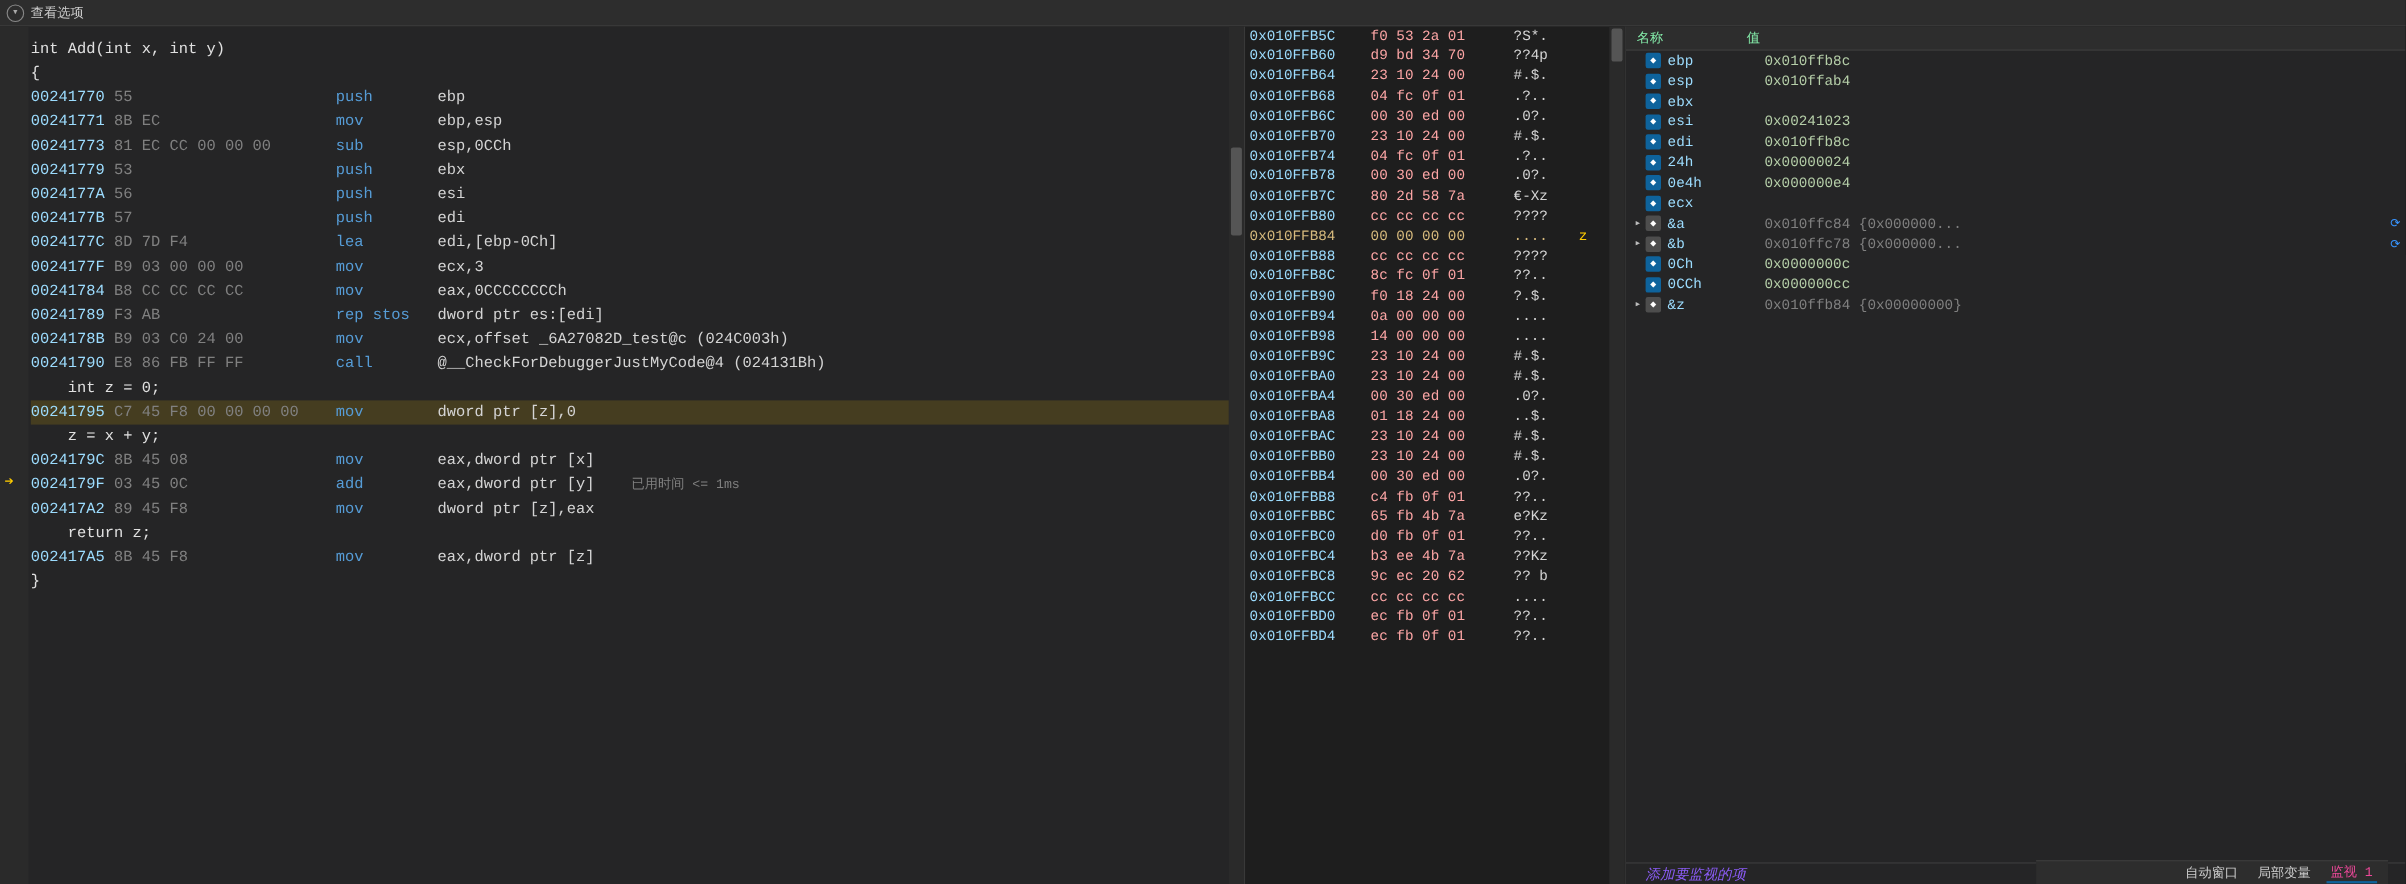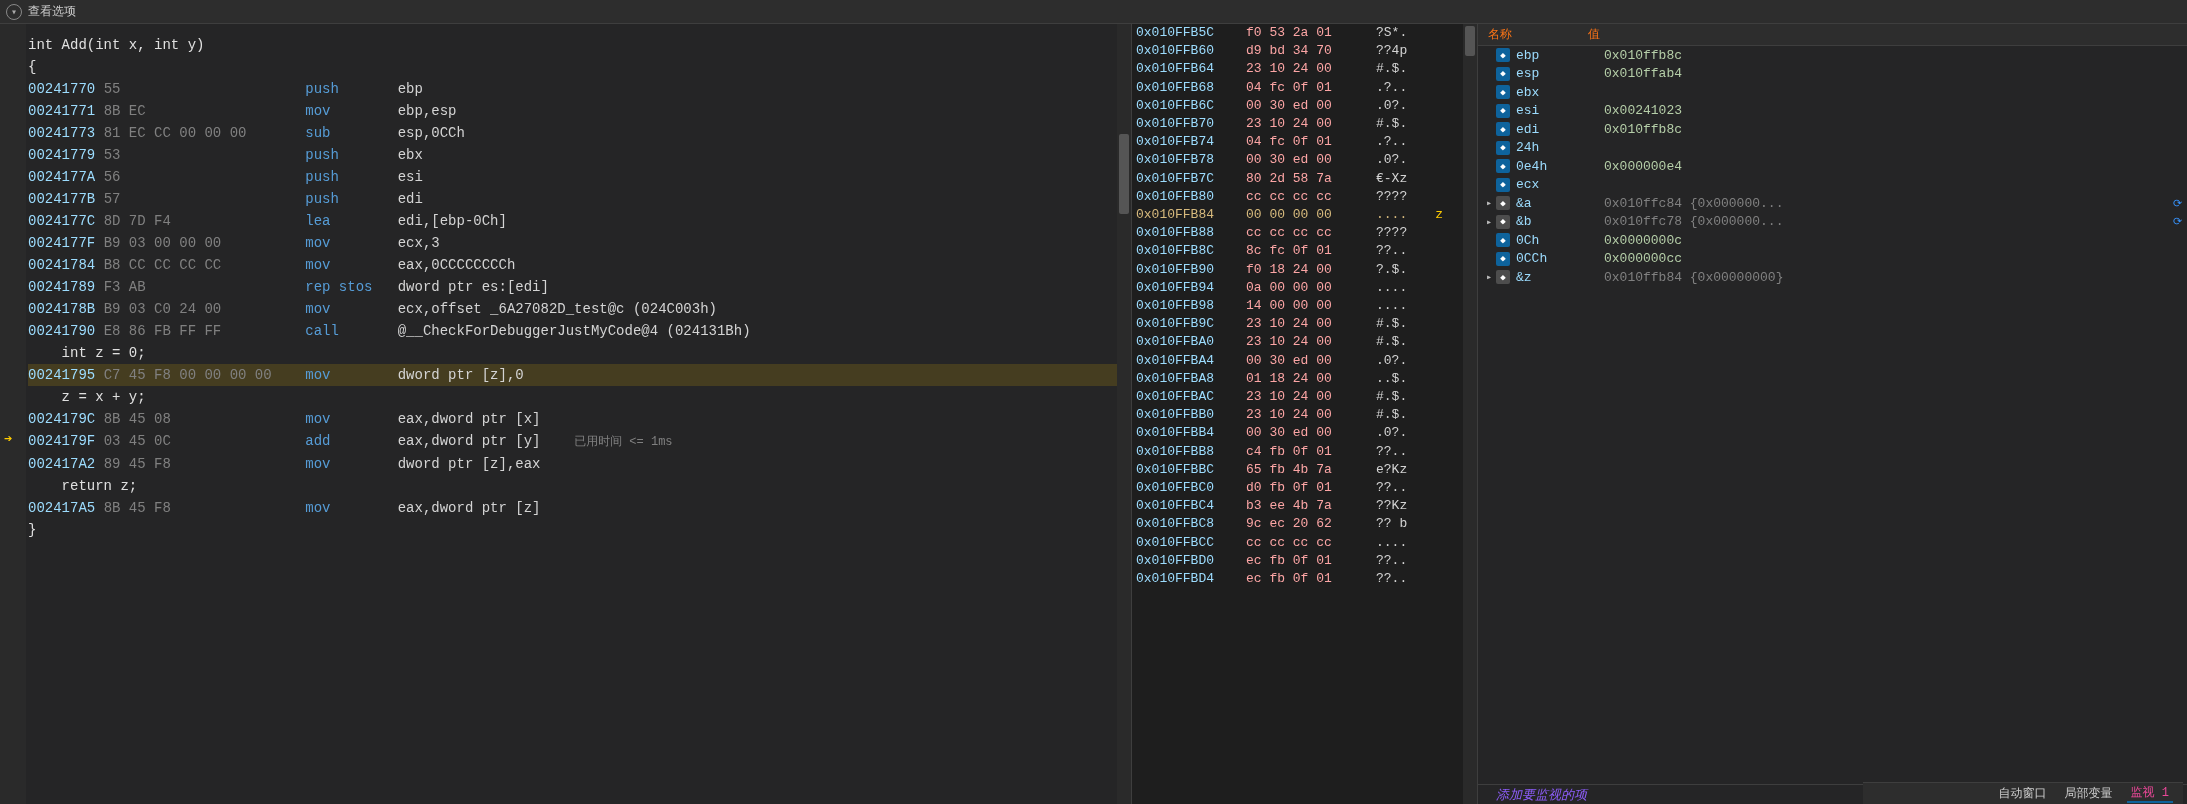--- a/index.html
+++ b/index.html
@@ -114,21 +114,21 @@
 .mem-row.highlight .mem-ascii { color: #d7ba7d; }
 .mem-annot { color: #ffcc00; margin-left: 8px; }
 
 .watch-header {
   display: flex;
   background: #2d2d2d;
   border-bottom: 1px solid #3e3e3e;
   height: 22px;
   align-items: center;
   font-size: 12px;
-  color: #f97316;
+  color: #86efac;
 }
 .watch-col-name { width: 110px; padding-left: 10px; }
 .watch-col-value { flex: 1; }
 .watch-body { flex: 1; overflow: auto; font-size: 13px; }
 .watch-row {
   display: flex;
   align-items: center;
   height: 18.5px;
   padding-left: 4px;
 }
@@ -173,21 +173,21 @@
   background: #2d2d2d;
   border-top: 1px solid #3e3e3e;
   display: flex;
   align-items: center;
   justify-content: flex-end;
   padding-right: 10px;
   gap: 10px;
   font-size: 12px;
   color: #cccccc;
   position: absolute;
-  right: 4px;
+  right: 16px;
   bottom: 0;
   width: 320px;
 }
 .status-tab { padding: 0 4px; }
 .status-tab.active { color: #ec4899; border-bottom: 2px solid #0e639c; }
 </style>
 </head>
 <body>
 
 <div class="top-bar">
@@ -402,20 +402,21 @@
         <div class="watch-row">
           <span class="expand-toggle"></span>
           <span class="watch-icon ">◆</span>
           <span class="watch-name">edi</span>
           <span class="watch-value">0x010ffb8c</span>
         </div>
         <div class="watch-row">
           <span class="expand-toggle"></span>
           <span class="watch-icon ">◆</span>
           <span class="watch-name">24h</span>
+          <span class="watch-value">0x00000024</span>
         </div>
         <div class="watch-row">
           <span class="expand-toggle"></span>
           <span class="watch-icon ">◆</span>
           <span class="watch-name">0e4h</span>
           <span class="watch-value">0x000000e4</span>
         </div>
         <div class="watch-row">
           <span class="expand-toggle"></span>
           <span class="watch-icon ">◆</span>

